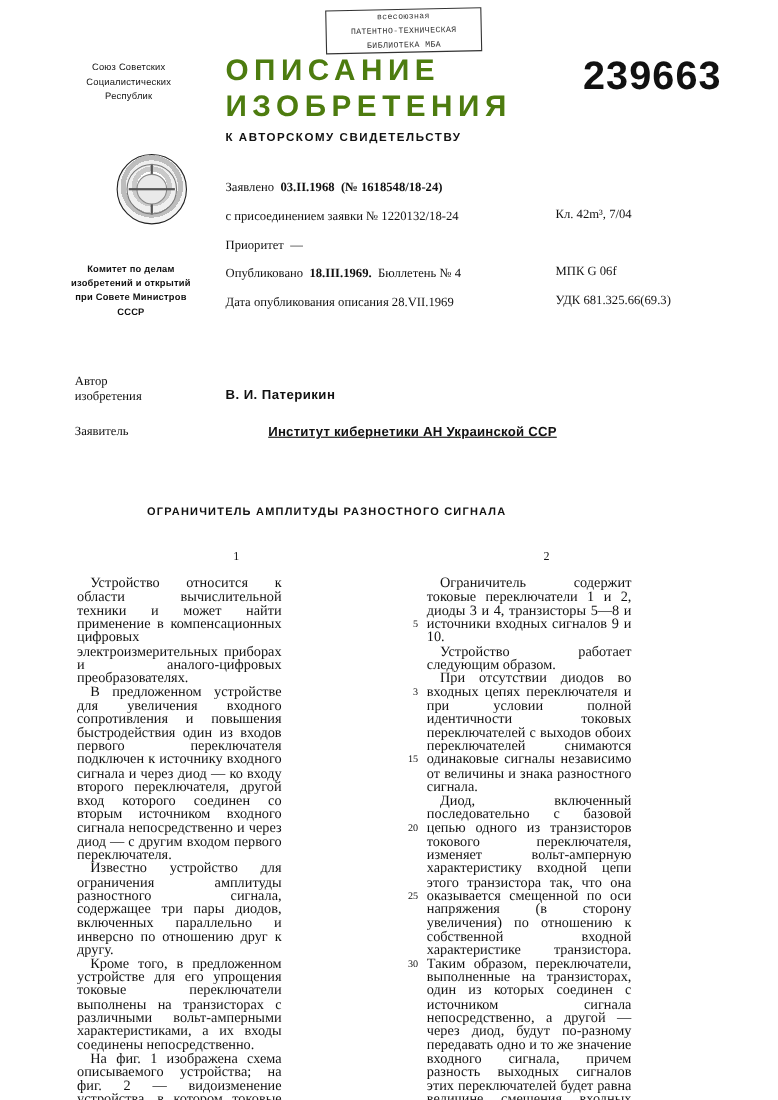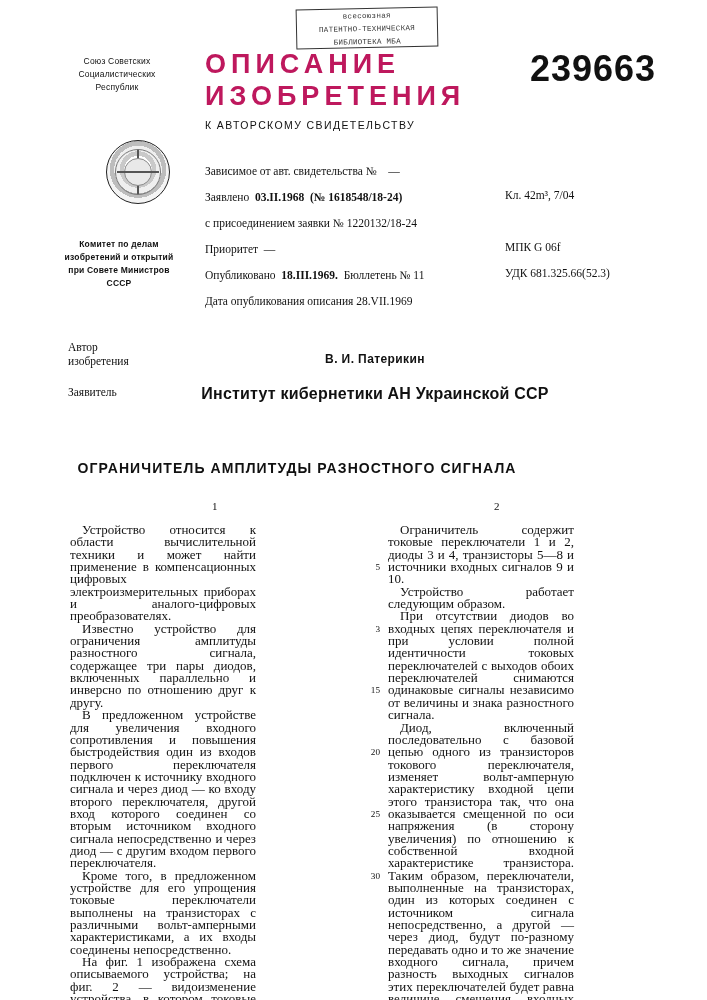--- a/index.html
+++ b/index.html
@@ -119,25 +119,25 @@
     left: 205px;
     top: 48px;
     width: 330px;
   }
   .title-main {
     font-family: "Liberation Sans", sans-serif;
     font-weight: bold;
     font-size: 27px;
     letter-spacing: 5px;
     line-height: 32px;
-    color: #be185d;
+    color: #4d7c0f;
   }
   .title-sub {
     font-family: "Liberation Sans", sans-serif;
-    font-weight: normal;
+    font-weight: bold;
     font-size: 10.5px;
     letter-spacing: 1.4px;
     margin-top: 7px;
     color: #111;
   }
   .doc-number {
     position: absolute;
     left: 530px;
     top: 48px;
     font-family: "Liberation Sans", sans-serif;
@@ -176,54 +176,54 @@
     left: 68px;
     top: 340px;
     font-size: 11.5px;
     line-height: 14px;
   }
   .author-name {
     position: absolute;
     left: 205px;
     top: 352px;
     width: 340px;
-    text-align: center;
     font-family: "Liberation Sans", sans-serif;
     font-weight: bold;
     font-size: 12px;
     letter-spacing: 0.4px;
   }
   .applicant-label {
     position: absolute;
     left: 68px;
     top: 386px;
     font-size: 11.5px;
   }
   .applicant-name {
     position: absolute;
     left: 170px;
     top: 385px;
     width: 410px;
     text-align: center;
     font-family: "Liberation Sans", sans-serif;
     font-weight: bold;
-    font-size: 16px;
+    font-size: 12px;
     letter-spacing: 0.2px;
+    text-decoration: underline;
   }
 
   
   .invention-title {
     position: absolute;
     left: 0;
     top: 460px;
     width: 594px;
     text-align: center;
     font-family: "Liberation Sans", sans-serif;
     font-weight: bold;
-    font-size: 14px;
+    font-size: 10px;
     letter-spacing: 1.1px;
   }
 
   
   .colnum {
     position: absolute;
     font-size: 11px;
     top: 500px;
   }
   .colnum.left { left: 212px; }
@@ -286,65 +286,61 @@
   </div>
 
   <div class="title-block">
     <div class="title-main">ОПИСАНИЕ</div>
     <div class="title-main">ИЗОБРЕТЕНИЯ</div>
     <div class="title-sub">К АВТОРСКОМУ СВИДЕТЕЛЬСТВУ</div>
   </div>
   <div class="doc-number">239663</div>
 
   <div class="meta">
-    <div class="row">
-      <span>Зависимое от авт. свидетельства №</span>
-      &nbsp;&nbsp;&nbsp;<span>—</span>
-    </div>
     <div class="row">
       <span>Заявлено</span>
       &nbsp;<b>03.II.1968</b>
       &nbsp;<b>(№ 1618548/18-24)</b>
     </div>
     <div class="row">с присоединением заявки № 1220132/18-24</div>
     <div class="row">
       <span>Приоритет</span>
       &nbsp;<span>—</span>
     </div>
     <div class="row">
       <span>Опубликовано</span>
       &nbsp;<b>18.III.1969.</b>
-      &nbsp;<span>Бюллетень № 11</span>
+      &nbsp;<span>Бюллетень № 4</span>
     </div>
     <div class="row">Дата опубликования описания 28.VII.1969</div>
   </div>
 
   <div class="meta-right">
     <div>Кл. 42m³,  7/04</div>
     <div class="r2">МПК G 06f</div>
-    <div>УДК 681.325.66(52.3)</div>
+    <div>УДК 681.325.66(69.3)</div>
   </div>
 
   <div class="author-label">
     <div>Автор</div>
     <div>изобретения</div>
   </div>
   <div class="author-name">В. И. Патерикин</div>
   <div class="applicant-label">Заявитель</div>
   <div class="applicant-name">Институт кибернетики АН Украинской ССР</div>
 
   <div class="invention-title">ОГРАНИЧИТЕЛЬ АМПЛИТУДЫ РАЗНОСТНОГО СИГНАЛА</div>
 
   <div class="colnum left">1</div>
   <div class="colnum right">2</div>
 
   <div class="col left">
     <p>Устройство относится к области вычислительной техники и может найти применение в компенсационных цифровых электроизмерительных приборах и аналого-цифровых преобразователях.</p>
+    <p>В предложенном устройстве для увеличения входного сопротивления и повышения быстродействия один из входов первого переключателя подключен к источнику входного сигнала и через диод — ко входу второго переключателя, другой вход которого соединен со вторым источником входного сигнала непосредственно и через диод — с другим входом первого переключателя.</p>
     <p>Известно устройство для ограничения амплитуды разностного сигнала, содержащее три пары диодов, включенных параллельно и инверсно по отношению друг к другу.</p>
-    <p>В предложенном устройстве для увеличения входного сопротивления и повышения быстродействия один из входов первого переключателя подключен к источнику входного сигнала и через диод — ко входу второго переключателя, другой вход которого соединен со вторым источником входного сигнала непосредственно и через диод — с другим входом первого переключателя.</p>
     <p>Кроме того, в предложенном устройстве для его упрощения токовые переключатели выполнены на транзисторах с различными вольт-амперными характеристиками, а их входы соединены непосредственно.</p>
     <p>На фиг. 1 изображена схема описываемого устройства; на фиг. 2 — видоизменение устройства, в котором токовые переключатели выполнены на транзисторах с различными вольт-амперными характеристиками, а их входы соединены непосредственно; на фиг. 3 — выходная характеристика устройства.</p>
   </div>
 
   <div class="linenums">
     <div></div>
     <div></div>
     <div></div>
     <div>5</div>
     <div></div>

